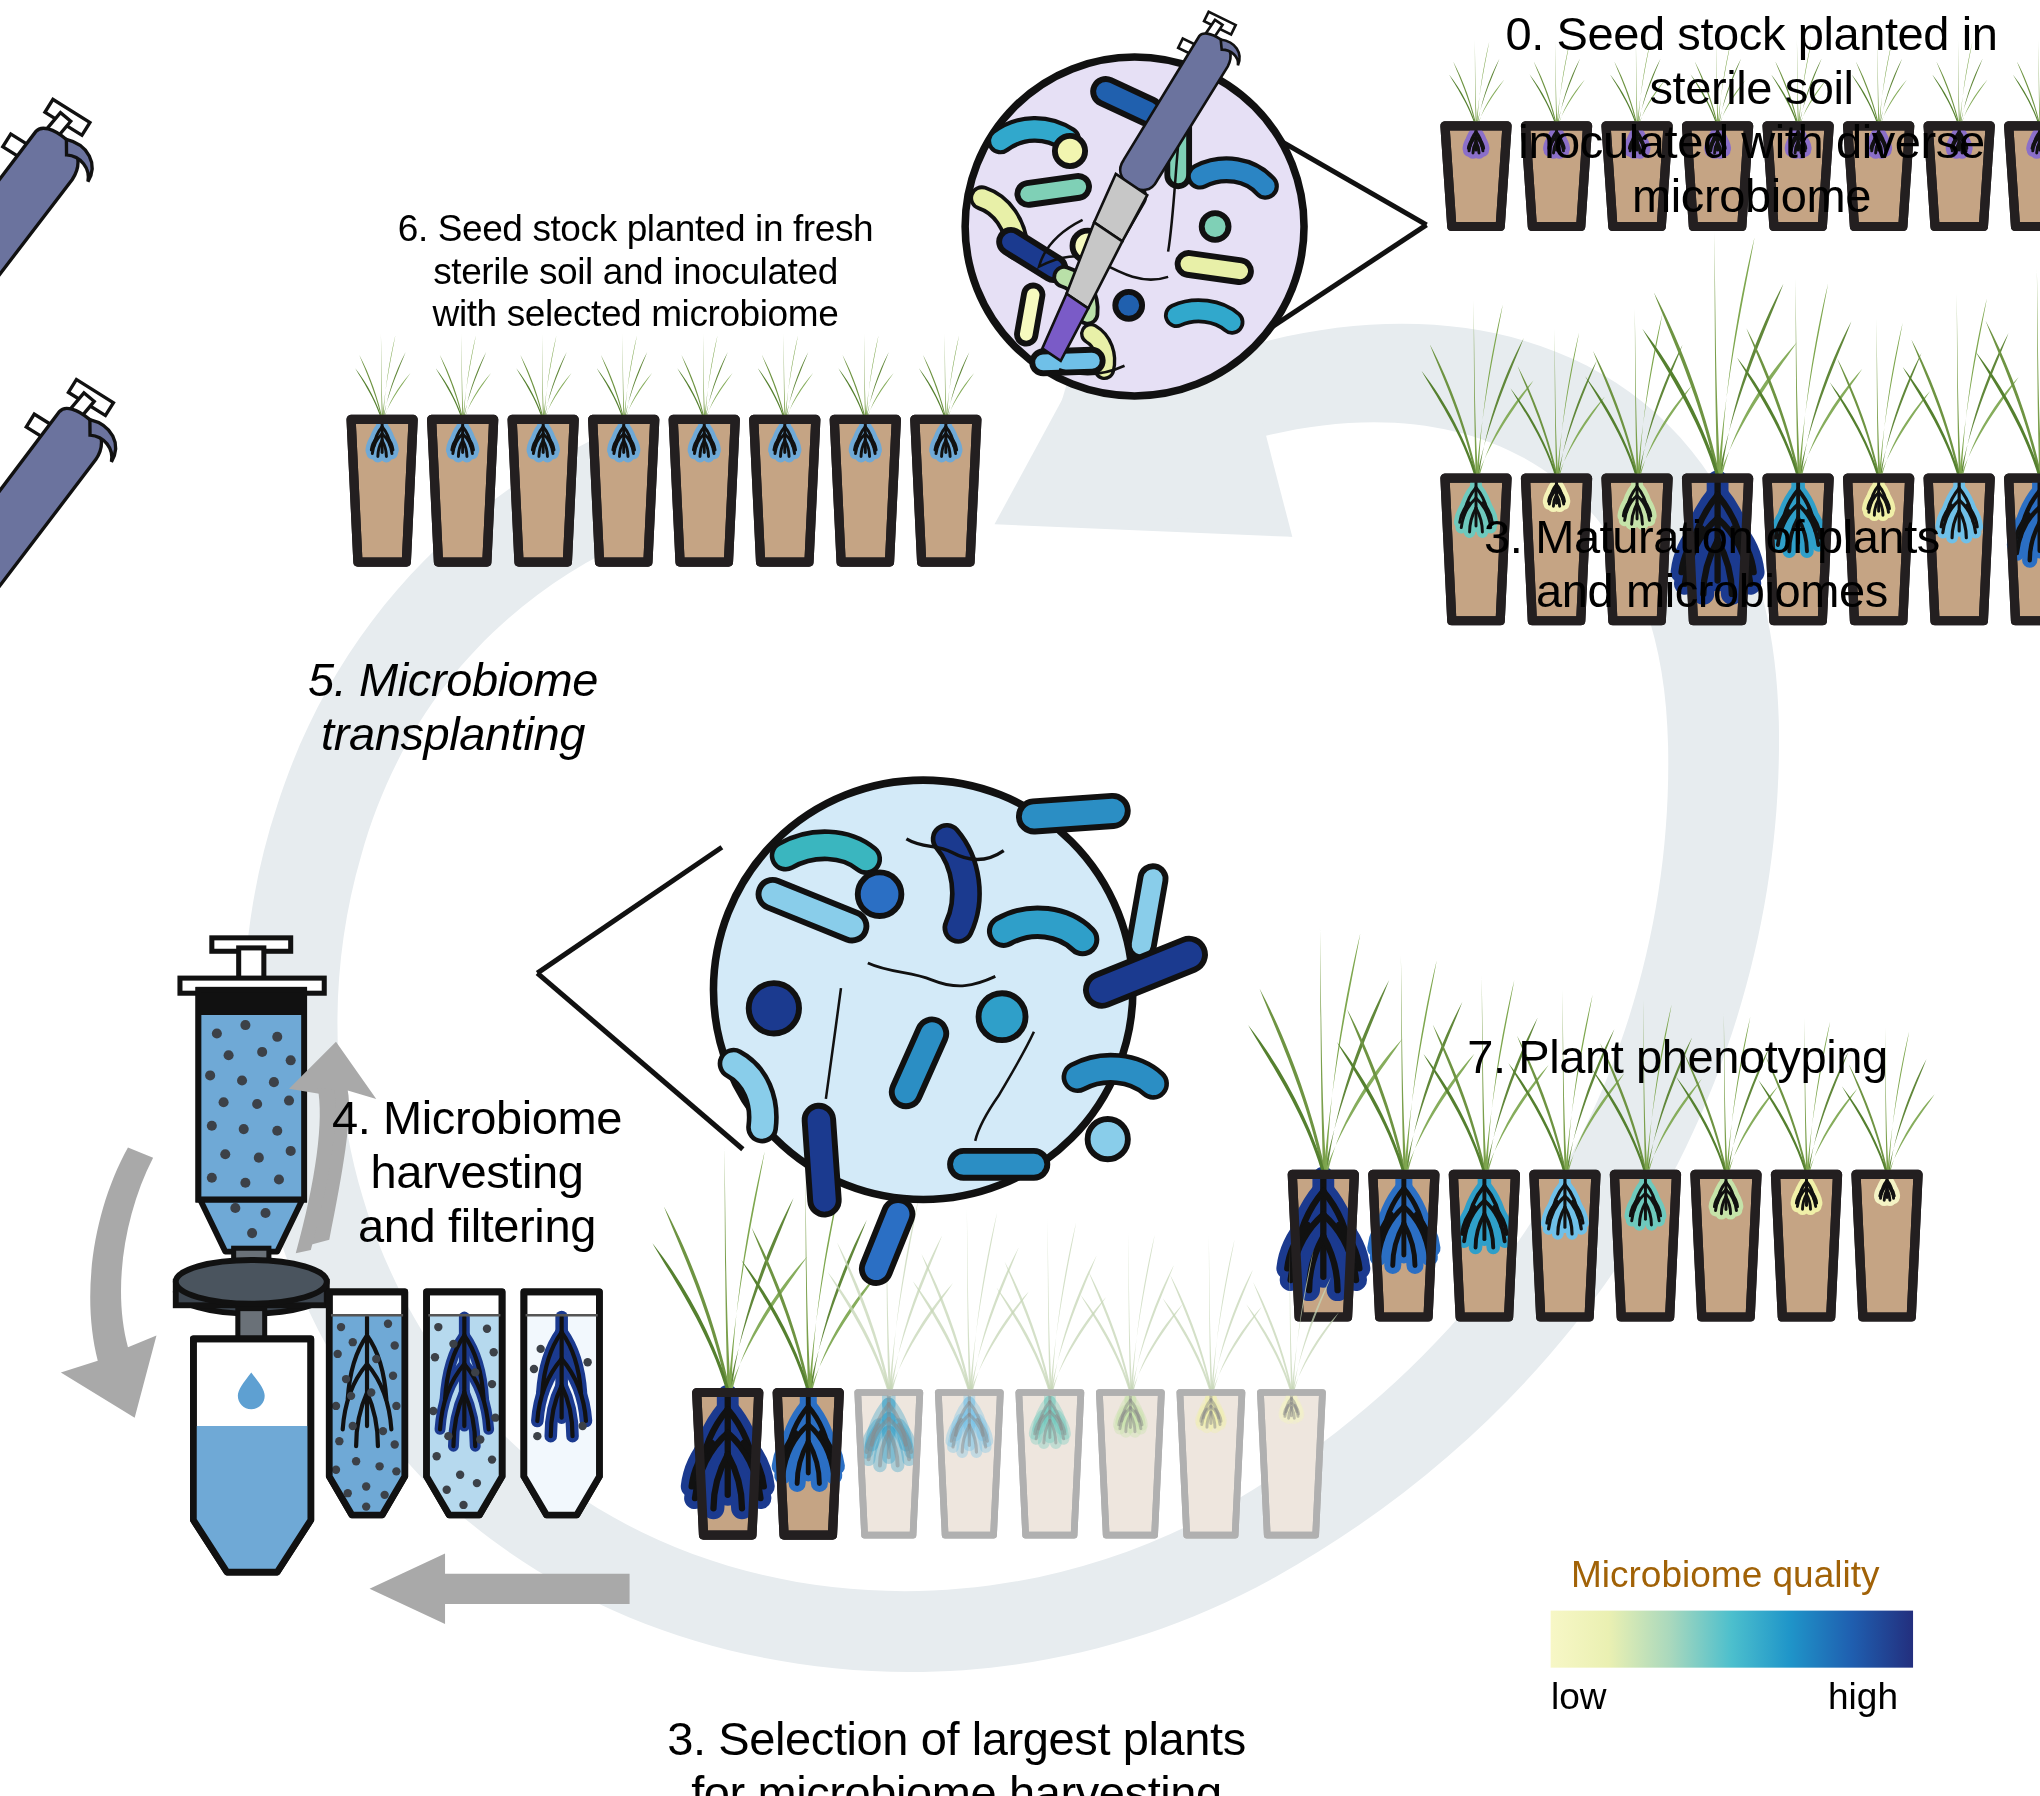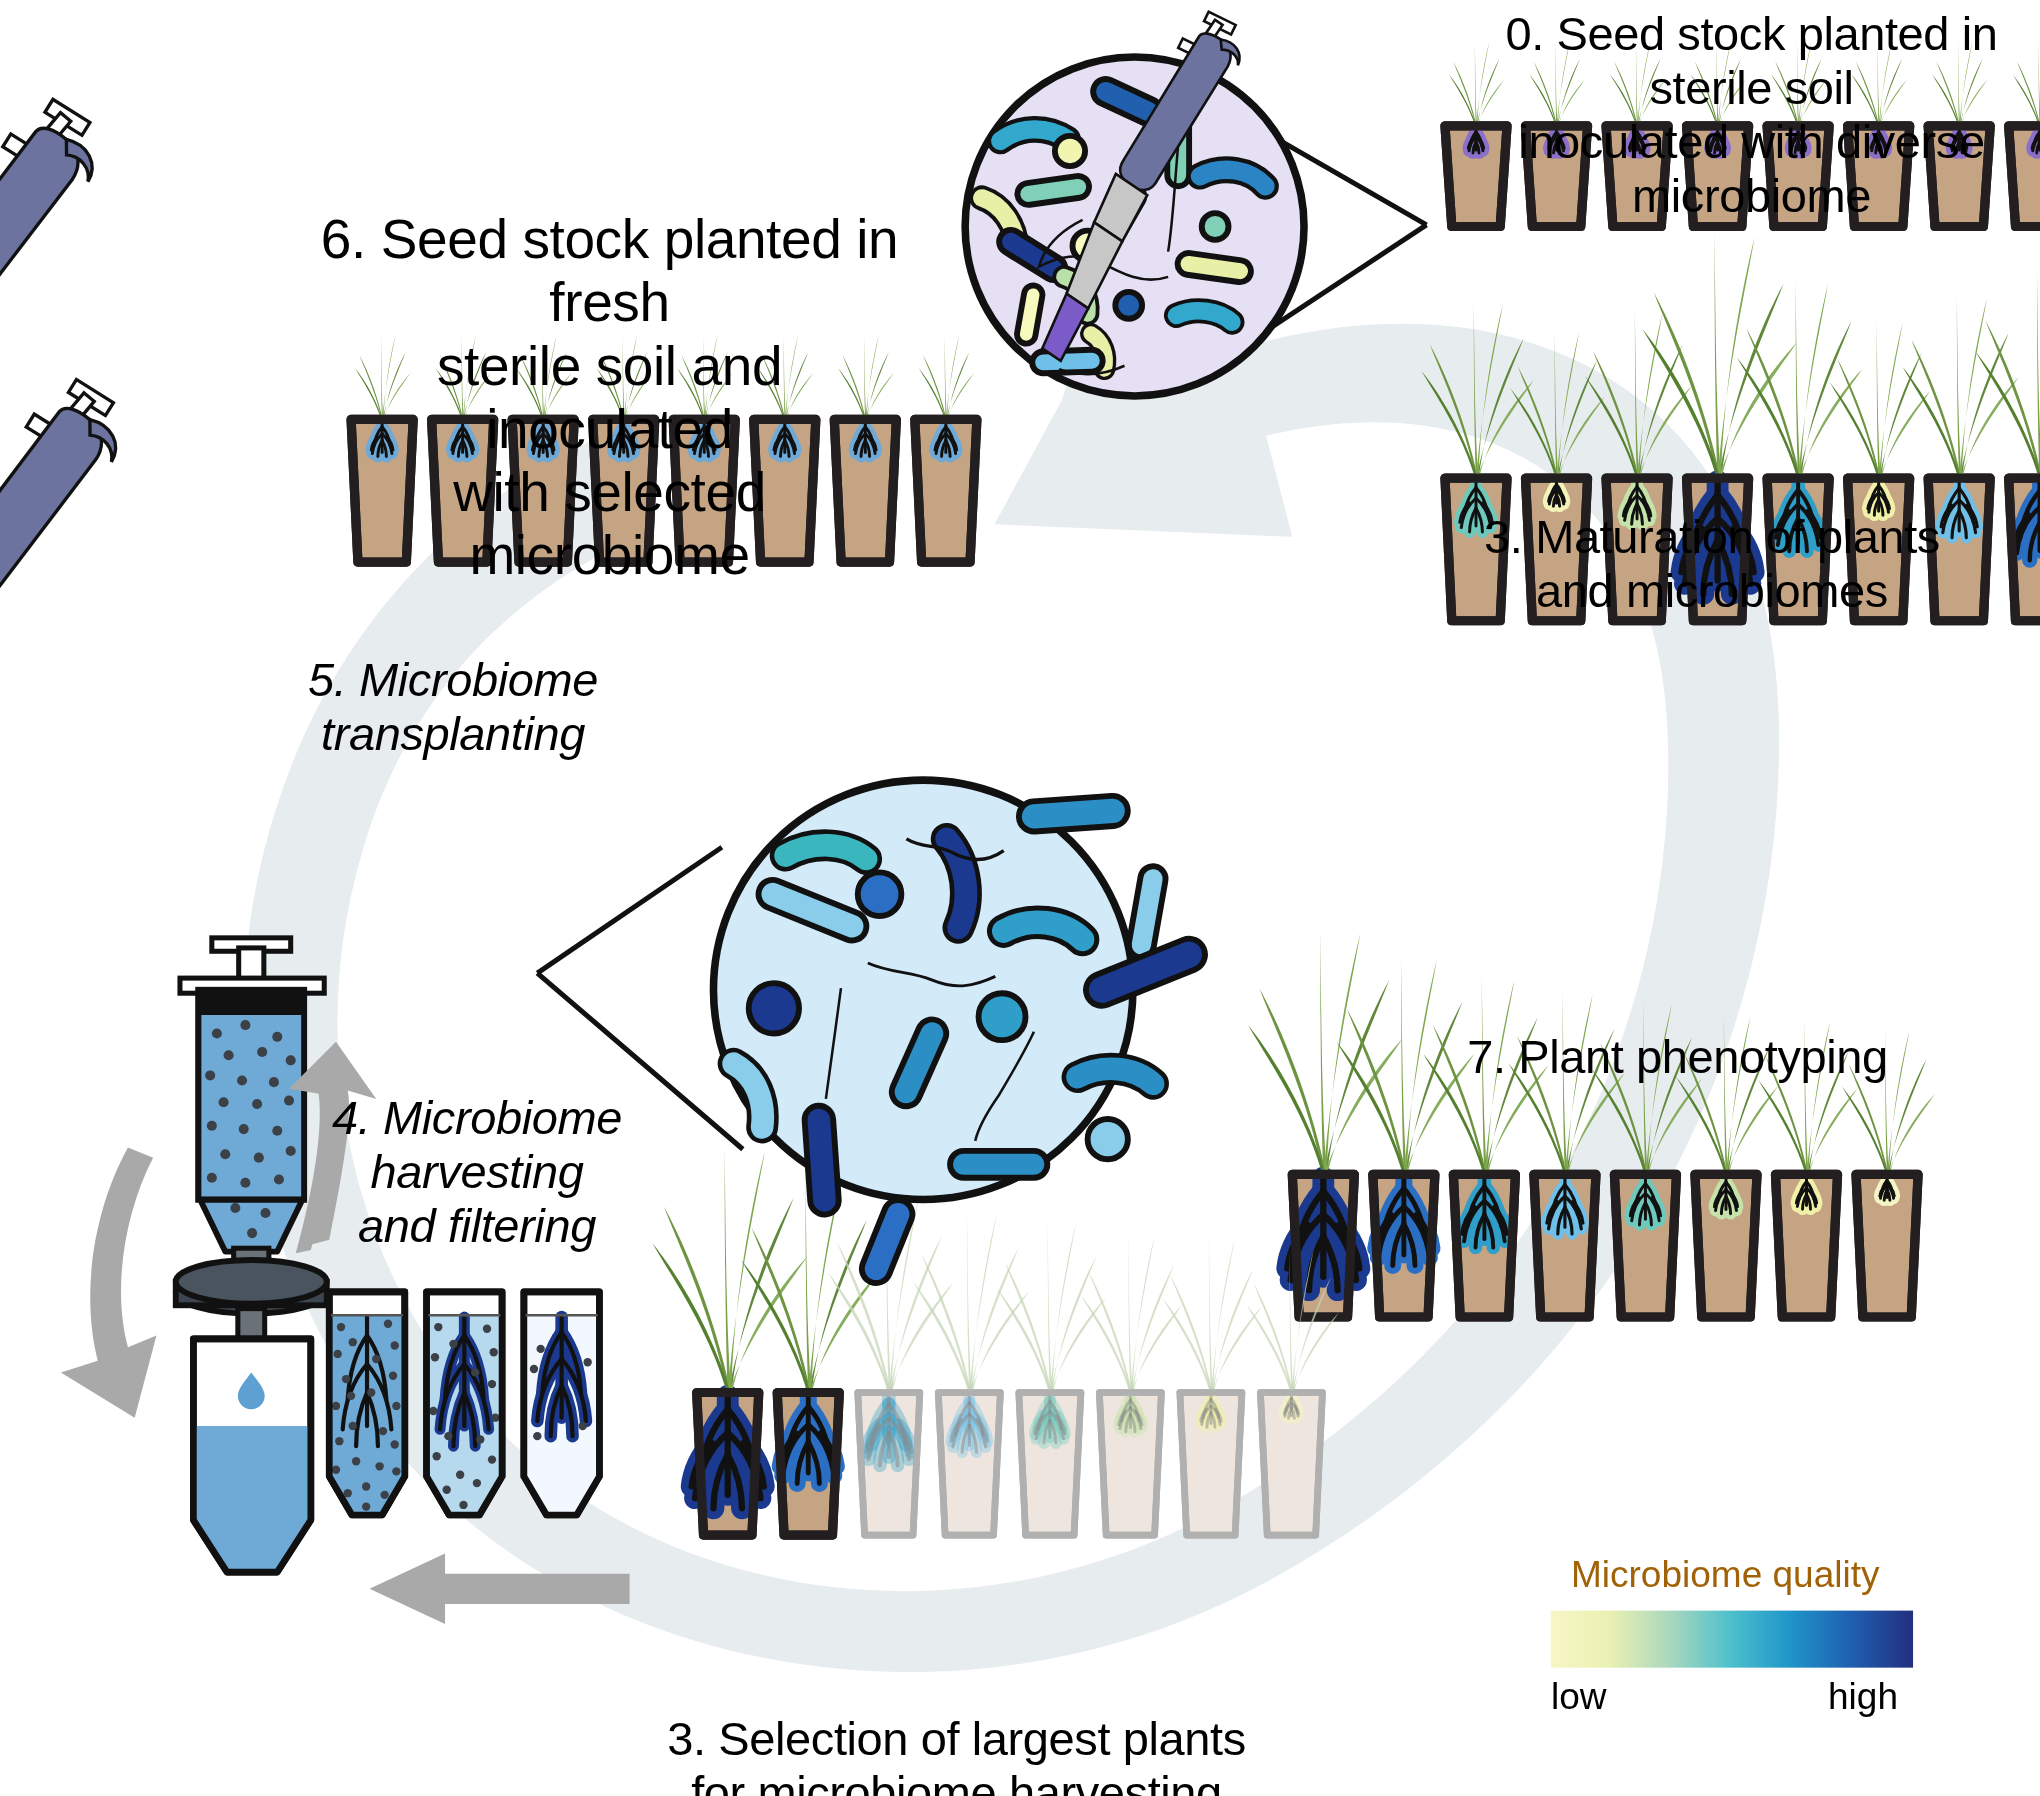--- a/index.html
+++ b/index.html
@@ -1681,28 +1681,28 @@
 inoculated with diverse microbiome</div>
 
   <div class="lbl" style="left:1477px;top:510px;width:470px;font-size:47px;">3. Maturation of plants
 and microbiomes</div>
 
   <div class="lbl" style="left:1426px;top:1030px;width:503px;font-size:47px;">7. Plant phenotyping</div>
 
   <div class="lbl" style="left:663px;top:1668px;width:587px;font-size:47px;margin-top:44px;">3. Selection of largest plants
 for microbiome harvesting</div>
 
-  <div class="lbl" style="left:309px;top:1091px;width:336px;font-size:47px;font-style:italic;">4. Microbiome
+  <div class="lbl" style="left:309px;top:1091px;width:336px;font-size:47px;">4. Microbiome
 harvesting
 and filtering</div>
 
   <div class="lbl" style="left:277px;top:653px;width:352px;font-size:47px;font-style:italic;">5. Microbiome
 transplanting</div>
 
-  <div class="lbl" style="left:316px;top:208px;width:587px;font-size:55px;">6. Seed stock planted in fresh
+  <div class="lbl" style="left:342px;top:208px;width:587px;font-size:37px;">6. Seed stock planted in fresh
 sterile soil and inoculated
 with selected microbiome</div>
 
   <div class="legend-title" style="left:1571px;top:1554px;">Microbiome quality</div>
   <div class="legend-end" style="left:1551px;top:1676px;">low</div>
   <div class="legend-end" style="left:1828px;top:1676px;">high</div>
 
 </div>
 
 

